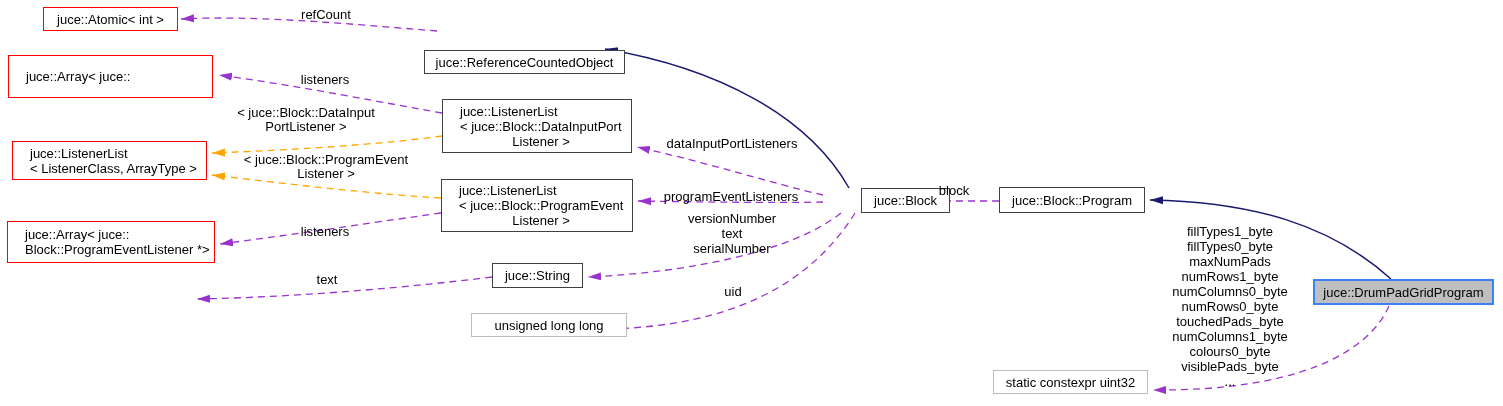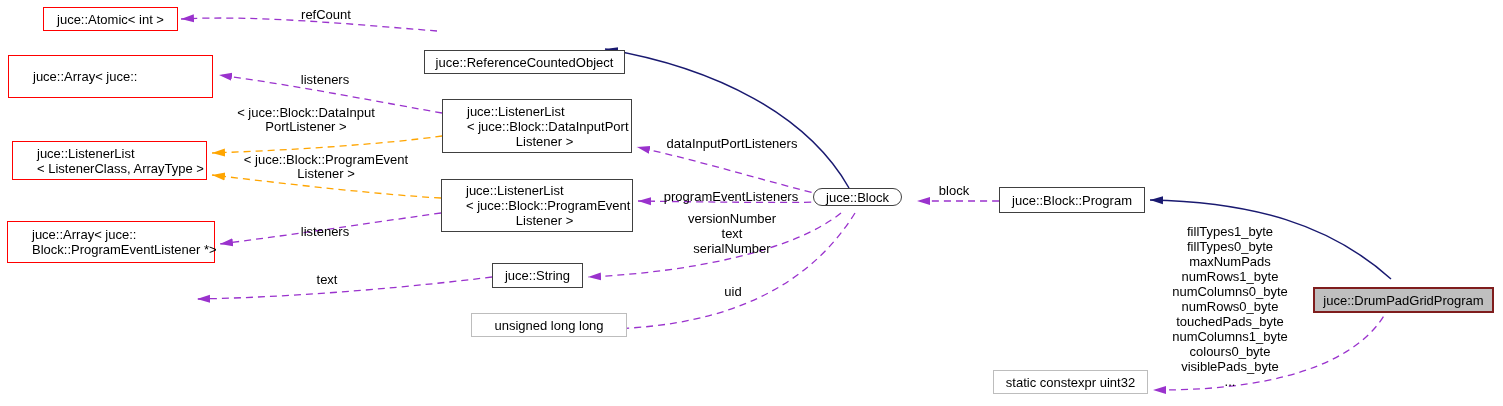--- a/index.html
+++ b/index.html
@@ -18,24 +18,24 @@
     box-sizing:border-box;
     background:#ffffff;
     border:1.2px solid #404040;
     display:flex;
     flex-direction:column;
     justify-content:center;
     line-height:15px;
     white-space:nowrap;
   }
   .node.center{align-items:center;text-align:center;}
-  .node.leftpad{padding-left:24px;text-align:left;}
+  .node.leftpad{padding-left:17px;text-align:left;}
   .node.red{border-color:#ff0000;border-width:1.4px;}
   .node.plain{border:1px solid #bdbdbd;}
-  .node.focus{background:#bfbfbf;border:2px solid #7f1d1d;margin-top:8px;}
+  .node.focus{background:#bfbfbf;border:2px solid #3b82f6;}
   .node .cline{text-align:center;}
   .elabel{
     position:absolute;
     transform:translateX(-50%);
     white-space:nowrap;
     line-height:14px;
     text-align:center;
   }
   .elabel.lh15{line-height:15px;}
 </style>
@@ -111,21 +111,21 @@
   </div>
 
   <div class="node center" style="left:492px;top:263px;width:91px;height:25px;">
     <span>juce::String</span>
   </div>
 
   <div class="node plain center" style="left:471px;top:313px;width:156px;height:24px;">
     <span>unsigned long long</span>
   </div>
 
-  <div class="node center" style="left:813px;top:188px;width:89px;height:18px;border-radius:10px;">
+  <div class="node center" style="left:861px;top:188px;width:89px;height:25px;">
     <span>juce::Block</span>
   </div>
 
   <div class="node center" style="left:999px;top:187px;width:146px;height:26px;">
     <span>juce::Block::Program</span>
   </div>
 
   <div class="node focus center" style="left:1313px;top:279px;width:181px;height:26px;">
     <span>juce::DrumPadGridProgram</span>
   </div>

